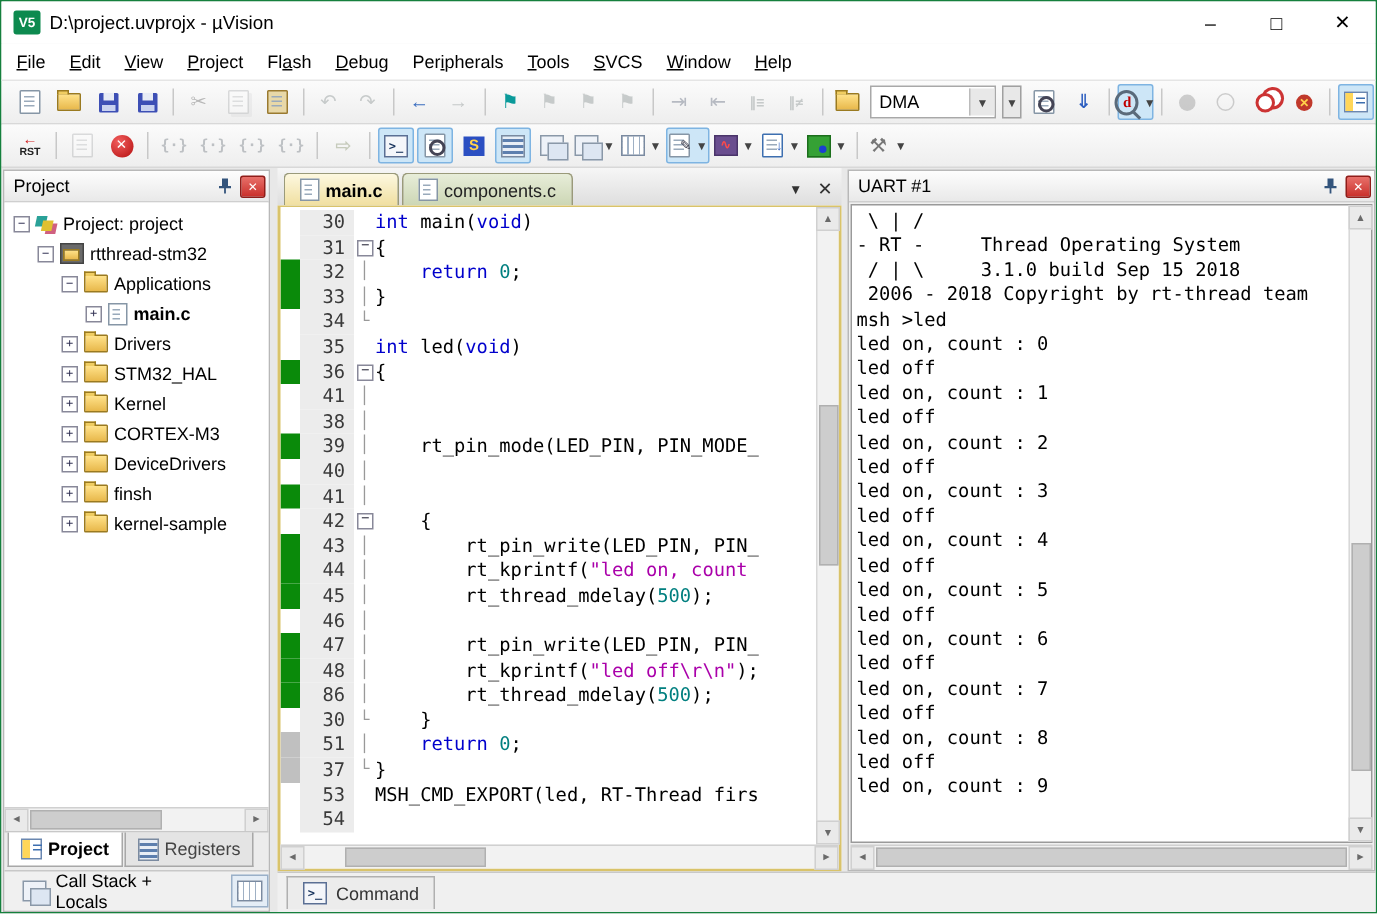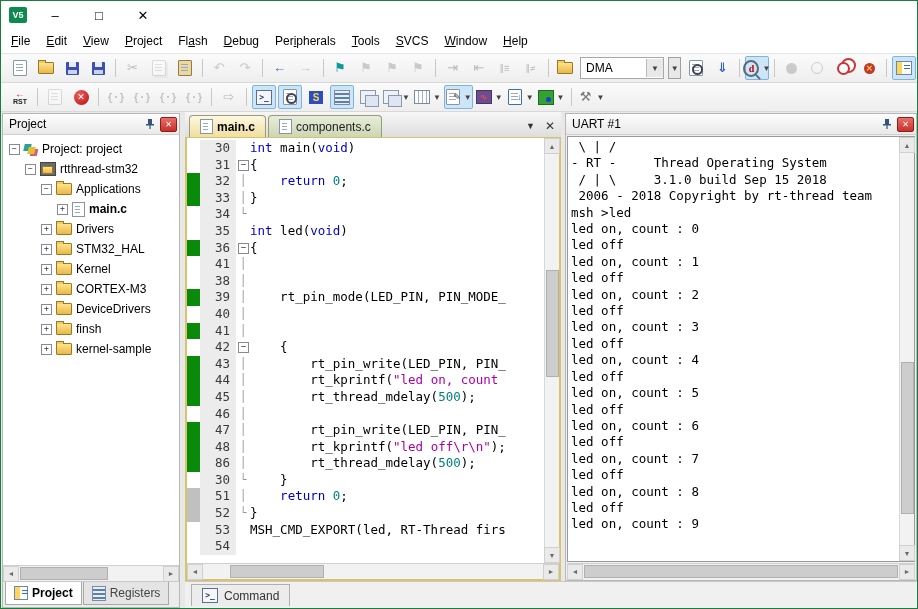--- a/index.html
+++ b/index.html
@@ -128,20 +128,21 @@
   .grip{width:16px;height:16px;margin-left:auto;position:relative;}
   .grip:after{content:"";position:absolute;right:3px;bottom:3px;width:2px;height:2px;background:#b0b0b0;box-shadow:-4px 0 #b0b0b0,0 -4px #b0b0b0,-8px 0 #b0b0b0,-4px -4px #b0b0b0,0 -8px #b0b0b0;}
 </style>
 </head>
 <body>
 
 <div class="window">
 
   <div class="titlebar">
     <div class="app-icon">V5</div>
+    <div class="title-text">D:\project.uvprojx - µVision</div>
     <div class="wbtn">–</div>
     <div class="wbtn">□</div>
     <div class="wbtn">✕</div>
   </div>
 
   <div class="menubar" id="menubar">
       <span class="menu-item"><u>F</u>ile</span>
       <span class="menu-item"><u>E</u>dit</span>
       <span class="menu-item"><u>V</u>iew</span>
       <span class="menu-item"><u>P</u>roject</span>
@@ -515,20 +516,31 @@
           <span class="ic">
               <span class="g-props"></span>
             </span>
           <span>Project</span>
         </span>
         <span class="ltab">
           <span class="ic">
               <span class="g-lines"></span>
             </span>
           <span>Registers</span>
+        </span>
+      </div>
+      <div class="callstack">
+        <span class="cs-btn">
+          <span class="ic">
+              <span class="g-pair"></span>
+            </span>
+          <span style="margin-left:6px">Call Stack + Locals</span>
+        </span>
+        <span class="cs-grid-btn">
+          <span class="g-grid"></span>
         </span>
       </div>
     </div>
 
     <div class="vsplit"></div>
 
     <div class="rightwrap">
       <div class="rightrow">
 
         <div class="editorcol">
@@ -568,21 +580,21 @@
                   <div class="cl"><span class="cov "></span><span class="lnum">42</span><span class="fold"><span class="fbox">−</span></span><span><span class="">    {</span></span></div>
                   <div class="cl"><span class="cov green"></span><span class="lnum">43</span><span class="fold">│</span><span><span class="">        rt_pin_write(LED_PIN, PIN_</span></span></div>
                   <div class="cl"><span class="cov green"></span><span class="lnum">44</span><span class="fold">│</span><span><span class="">        rt_kprintf(</span><span class="ct-s">"led on, count </span></span></div>
                   <div class="cl"><span class="cov green"></span><span class="lnum">45</span><span class="fold">│</span><span><span class="">        rt_thread_mdelay(</span><span class="ct-n">500</span><span class="">);</span></span></div>
                   <div class="cl"><span class="cov "></span><span class="lnum">46</span><span class="fold">│</span><span></span></div>
                   <div class="cl"><span class="cov green"></span><span class="lnum">47</span><span class="fold">│</span><span><span class="">        rt_pin_write(LED_PIN, PIN_</span></span></div>
                   <div class="cl"><span class="cov green"></span><span class="lnum">48</span><span class="fold">│</span><span><span class="">        rt_kprintf(</span><span class="ct-s">"led off\r\n"</span><span class="">);</span></span></div>
                   <div class="cl"><span class="cov green"></span><span class="lnum">86</span><span class="fold">│</span><span><span class="">        rt_thread_mdelay(</span><span class="ct-n">500</span><span class="">);</span></span></div>
                   <div class="cl"><span class="cov "></span><span class="lnum">30</span><span class="fold">└</span><span><span class="">    }</span></span></div>
                   <div class="cl"><span class="cov gray"></span><span class="lnum">51</span><span class="fold">│</span><span><span class="">    </span><span class="ct-k">return</span><span class=""> </span><span class="ct-n">0</span><span class="">;</span></span></div>
-                  <div class="cl"><span class="cov gray"></span><span class="lnum">52</span><span class="fold">└</span><span><span class="">}</span></span></div>
+                  <div class="cl"><span class="cov gray"></span><span class="lnum">37</span><span class="fold">└</span><span><span class="">}</span></span></div>
                   <div class="cl"><span class="cov "></span><span class="lnum">53</span><span class="fold"></span><span><span class="">MSH_CMD_EXPORT(led, RT-Thread firs</span></span></div>
                   <div class="cl"><span class="cov "></span><span class="lnum">54</span><span class="fold"></span><span></span></div>
                 </div>
               <div class="vscroll">
                 <span class="sarrow">▲</span>
                 <span style="height:115px"></span>
                 <span class="sthumb-v" style="height:105px"></span>
                 <span style="flex:1"></span>
                 <span class="sarrow">▼</span>
               </div>

